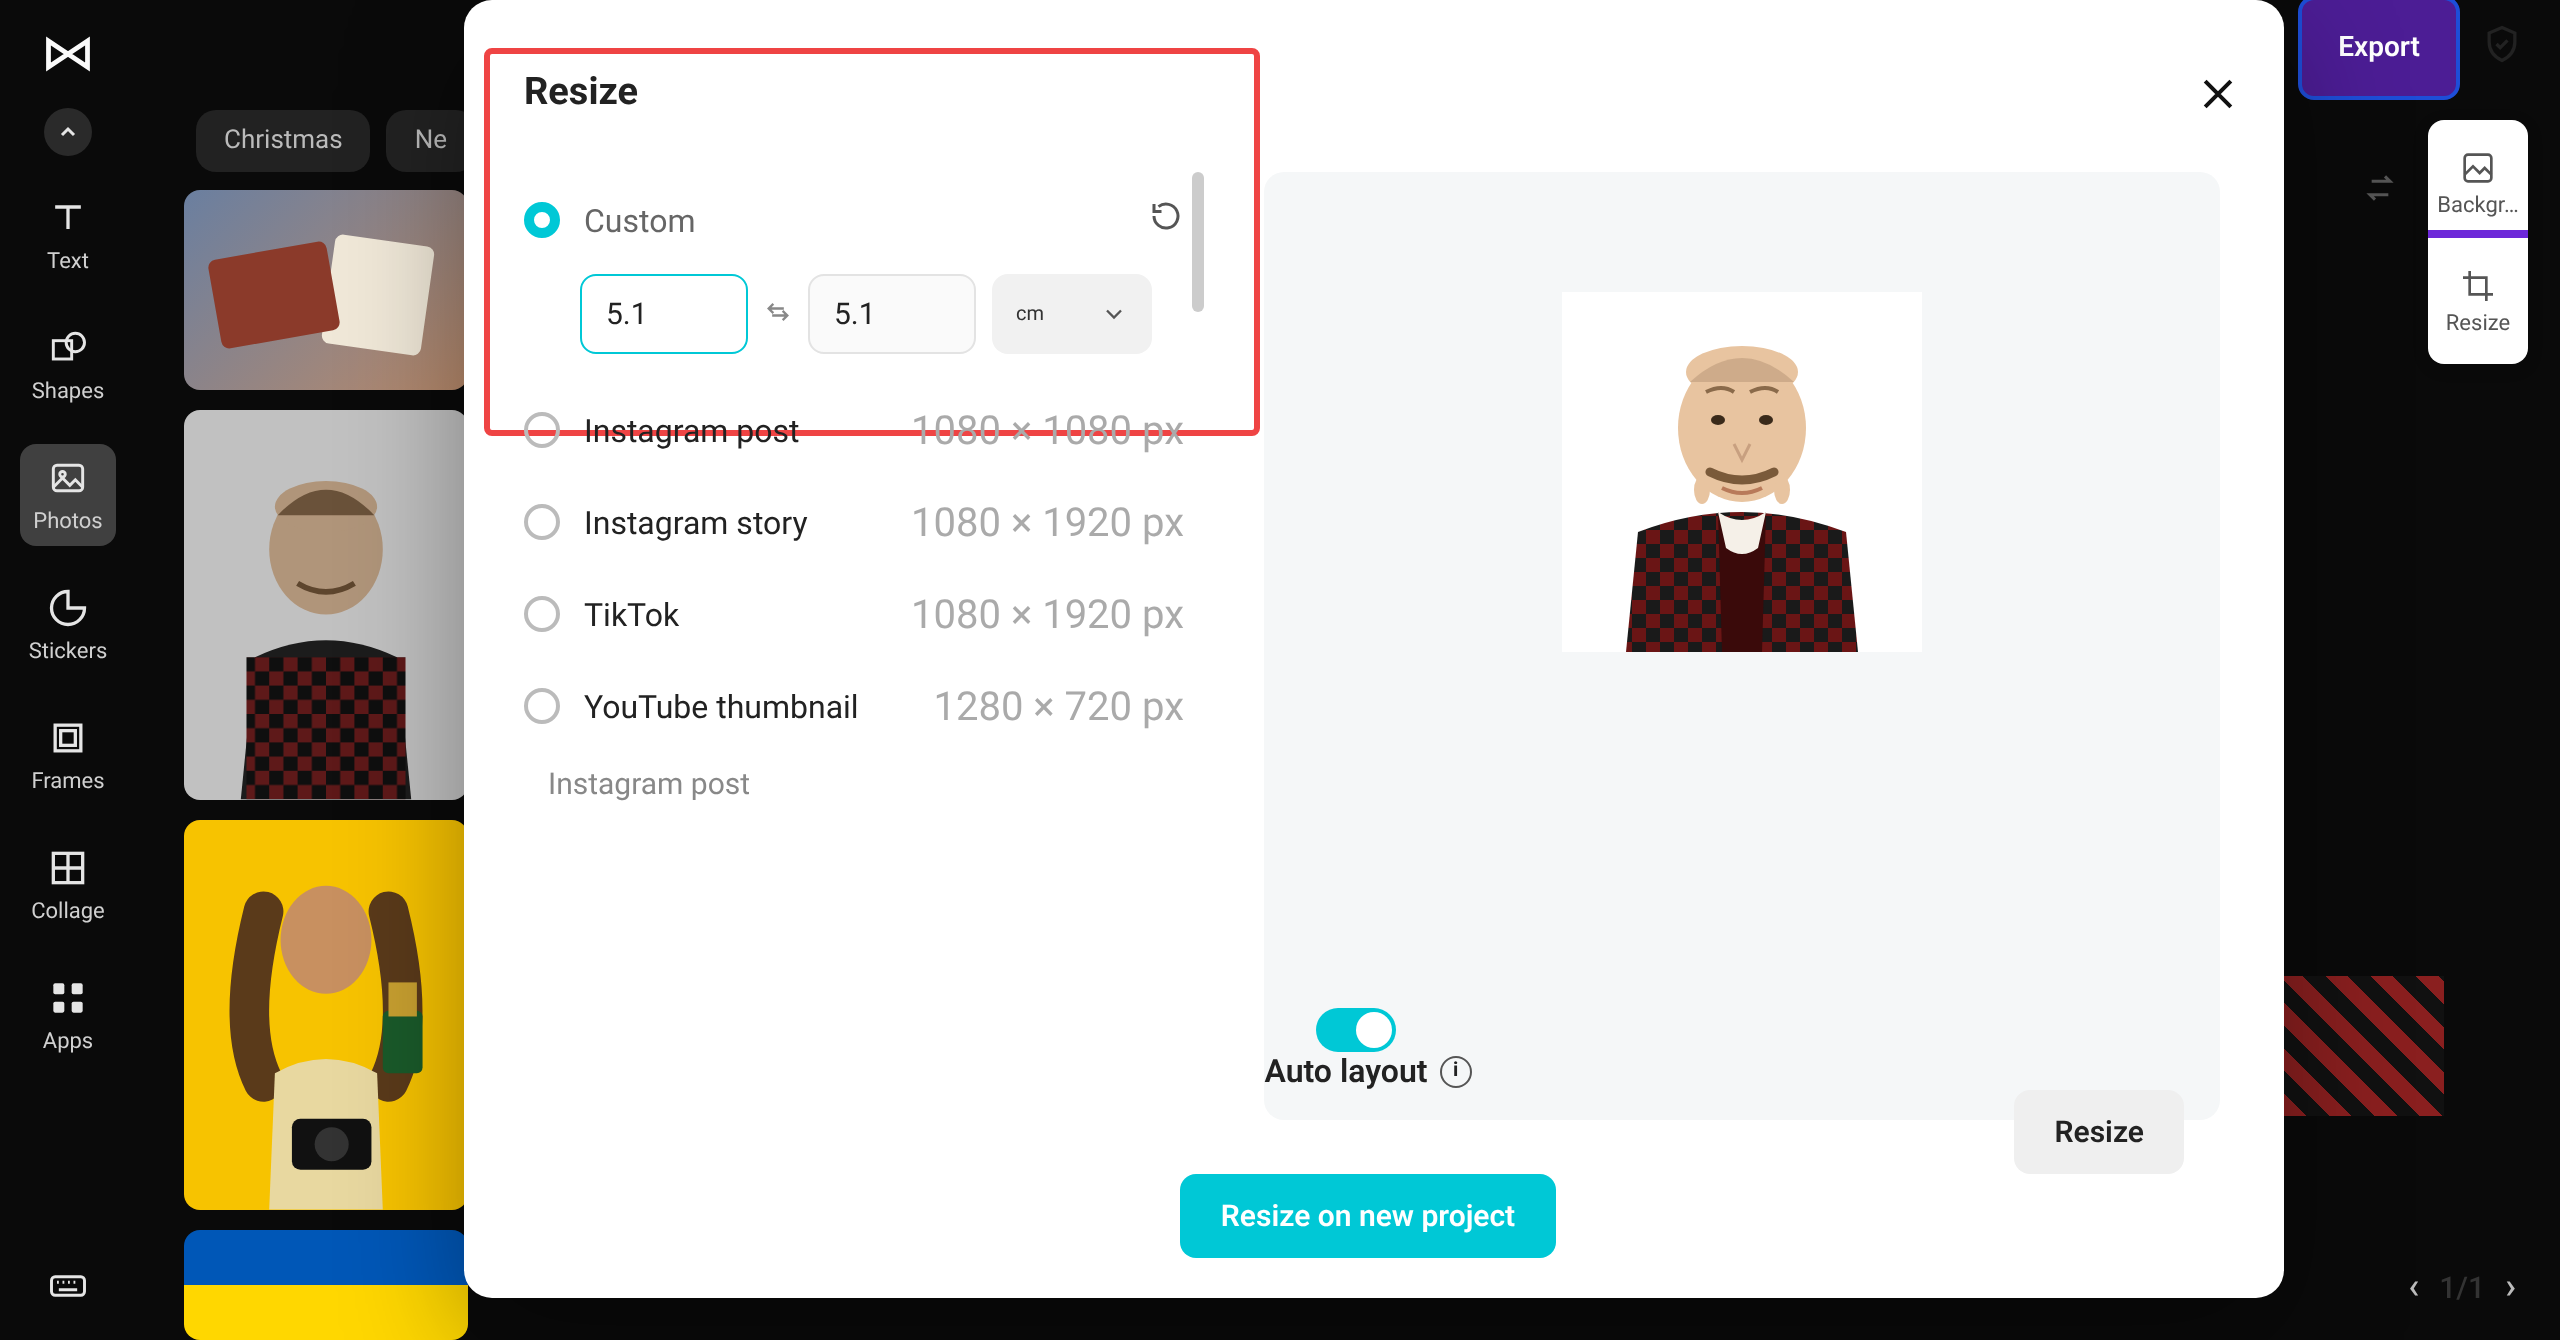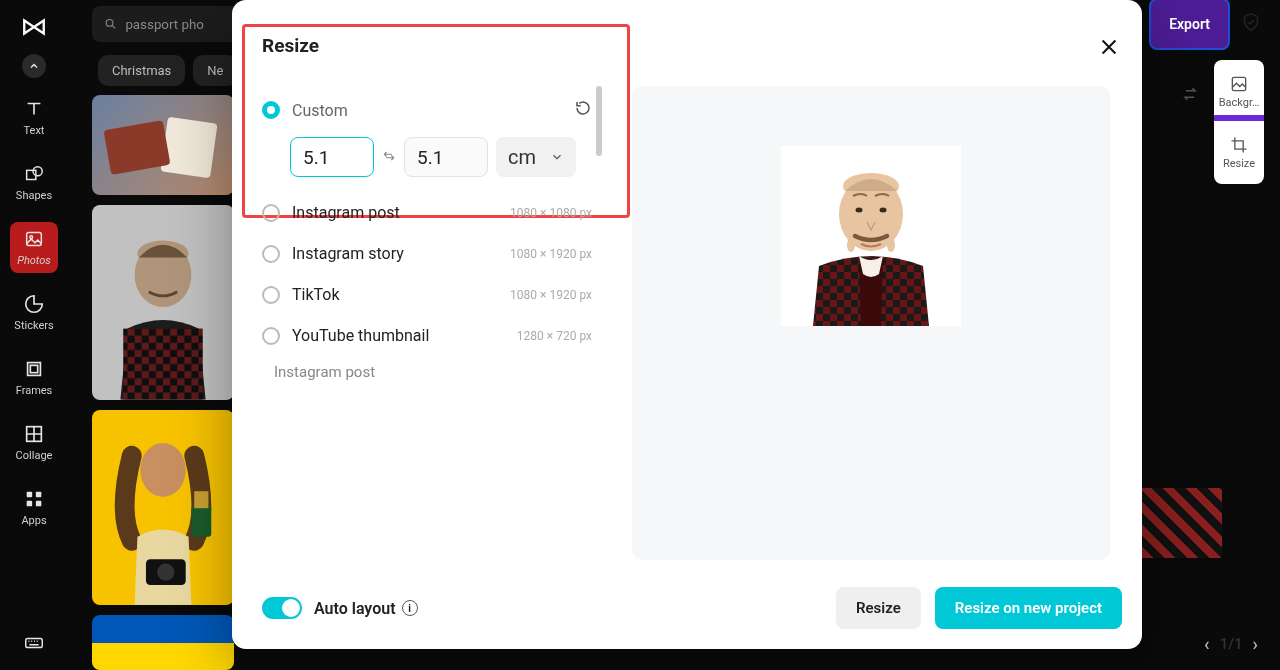--- a/index.html
+++ b/index.html
@@ -5,21 +5,21 @@
   * { box-sizing: border-box; margin: 0; padding: 0; font-family: -apple-system, BlinkMacSystemFont, "Segoe UI", Roboto, sans-serif; }
   body { width: 1280px; height: 670px; background: #0a0a0a; overflow: hidden; position: relative; }
 
   
   .sidebar { position: absolute; left: 0; top: 0; width: 68px; height: 670px; background: #0a0a0a; display: flex; flex-direction: column; align-items: center; padding-top: 14px; gap: 14px; }
   .logo { width: 26px; height: 26px; color: #fafafa; }
   .side-tool { width: 48px; display: flex; flex-direction: column; align-items: center; gap: 4px; padding: 6px 0; border-radius: 8px; cursor: pointer; color: #e5e5e5; }
   .side-tool.circle { width: 24px; height: 24px; border-radius: 50%; background: #2a2a2a; display:flex;align-items:center;justify-content:center; font-size:12px; }
   .side-tool svg, .side-tool .glyph { width: 22px; height: 22px; }
   .side-tool span { font-size: 11px; color: #d0d0d0; }
-  .side-tool.active { background: #b91c1c; font-style: italic; }
+  .side-tool.active { background: #404040; }
 
   
   .topbar { position: absolute; left: 92px; top: 6px; right: 18px; height: 36px; display:flex; align-items:center; gap:10px; }
   .search { background:#1c1c1c; border-radius: 8px; height: 36px; display:flex; align-items:center; padding:0 12px; gap:8px; color:#888; font-size:14px; width: 155px; }
   .export-btn { margin-left:auto; background:#4c1d95; border:2px solid #1d4ed8; color:#fff; padding:16px 18px; border-radius:8px; font-weight:600; font-size:14px;}
 
   
   .chips { position:absolute; left: 98px; top: 55px; display:flex; gap:8px; }
   .chip { background:#222; color:#bbb; padding:8px 14px; border-radius:10px; font-size:13px; }
 
@@ -34,21 +34,21 @@
   .thumb4 { height: 55px; background: linear-gradient(#0057b7 50%, #ffd700 50%); }
 
   
   .mini-person { width:100%; }
 
   
   .canvas-bg { position:absolute; right:58px; bottom:112px; width: 80px; height: 70px; background: repeating-linear-gradient(45deg,#8a1f1f 0 8px,#111 8px 16px); }
 
   .right-tools { position:absolute; right: 16px; top: 60px; width: 50px; background:#fff; border-radius:8px; box-shadow:0 2px 8px rgba(0,0,0,.15); display:flex; flex-direction:column; align-items:center; padding:8px 0; gap:8px;}
   .rt-item { display:flex; flex-direction:column; align-items:center; gap:2px; font-size:11px; color:#555; padding:6px 0; width:100%;}
-  .rt-item:first-child { border-bottom:6px solid #6d28d9; }
+  .rt-item:first-child { border-bottom:4px solid #6d28d9; }
   .rt-item svg { width:20px; height:20px; }
   .canvas-swap { position:absolute; right: 80px; top: 84px; color:#555; }
 
   
   .pager { position:absolute; right: 22px; bottom: 16px; display:flex; align-items:center; gap:10px; color:#333; font-size:15px; font-weight:500;}
   .pager .arrow { color:#bbb; font-size:18px; }
 
   
   .modal { position:absolute; left: 232px; top: 0; width: 910px; height: 649px; background:#fff; border-radius:14px; box-shadow: 0 20px 60px rgba(0,0,0,.35); padding: 34px 30px 20px 30px; }
   .close-x { position:absolute; right: 22px; top: 36px; cursor:pointer; }
@@ -57,41 +57,41 @@
 
   .panel-left { position:absolute; left: 30px; top: 80px; width: 330px; height: 484px; display:flex; flex-direction:column; }
   .sec-title { font-size: 17px; color:#888; font-weight:600; margin-bottom: 14px; }
   .custom-row { display:flex; align-items:center; gap:12px; margin-bottom: 16px; margin-top: 19px; }
   .radio { width:18px; height:18px; border-radius:50%; border:5px solid #00c8d6; }
   .radio.empty { border:2px solid #bbb; }
   .custom-label { font-size:16px; color:#666; }
   .reset-ic { margin-left:auto; color:#666; }
 
   .dims { display:flex; align-items:center; gap:8px; margin-left: 28px; margin-bottom: 20px;}
-  .dim-input { width: 84px; height: 40px; border:1px solid #e3e3e3; background:#fafafa; border-radius:8px; padding:0 12px; font-size:19px; color:#222; }
+  .dim-input { width: 84px; height: 40px; border:1px solid #e3e3e3; background:#fafafa; border-radius:8px; padding:0 12px; font-size:15px; color:#222; }
   .dim-input.active { border:1.5px solid #00c8d6; background:#fff; }
   .swap { color:#888; font-size:12px; width:14px; text-align:center; }
-  .unit-sel { width: 80px; height:40px; background:#f1f1f1; border-radius:8px; display:flex; align-items:center; justify-content:space-between; padding:0 12px; font-size:20px; color:#333; }
+  .unit-sel { width: 80px; height:40px; background:#f1f1f1; border-radius:8px; display:flex; align-items:center; justify-content:space-between; padding:0 12px; font-size:10px; color:#333; }
 
   .preset-list { display:flex; flex-direction:column; gap: 22px; margin-top: 6px; margin-bottom: 18px; }
   .preset { display:flex; align-items:center; gap: 12px; }
   .preset .name { font-size:16px; color:#222; }
-  .preset .dim { margin-left:auto; font-size:12px; color:#aaa; }
+  .preset .dim { margin-left:auto; font-size:20px; color:#aaa; }
 
   .sec-title2 { font-size:16px; color:#888; font-weight:600; margin-top: 4px; margin-bottom: 10px; }
   .sub-item { font-size:15px; color:#888; margin-left: 12px; }
 
   .scrollbar { position:absolute; left: 364px; top: 86px; width:6px; height:70px; background:#ccc; border-radius:3px; }
 
   
   .preview { position:absolute; left: 400px; top: 86px; width: 478px; height: 474px; background:#f5f7f8; border-radius:10px; display:flex; align-items:flex-start; justify-content:center; padding-top: 60px; }
   .photo { width: 180px; height: 180px; background:#fff; }
 
   
-  .footer { position:absolute; left: 30px; right: 20px; bottom: 20px; display:flex; align-items:center; }
+  .footer { position:absolute; left: 30px; right: 36px; bottom: 20px; display:flex; align-items:center;flex-direction:column; }
   .toggle { width: 40px; height: 22px; background:#00c8d6; border-radius: 11px; position:relative; margin-right:12px;}
   .toggle::after { content:""; position:absolute; right:2px; top:2px; width:18px; height:18px; background:#fff; border-radius:50%; }
   .auto-label { font-size:16px; font-weight:600; color:#222; display:flex; align-items:center; gap:6px; }
   .info-ic { width:16px; height:16px; border:1.5px solid #555; border-radius:50%; display:flex;align-items:center;justify-content:center; font-size:10px; font-weight:700;}
   .btn { padding: 12px 20px; border-radius:8px; font-size:15px; font-weight:600; cursor:pointer; }
   .btn-secondary { background:#efefef; color:#222; margin-left:auto; margin-right:14px;}
   .btn-primary { background:#00c8d6; color:#fff; }
 
   input { font-family: inherit; outline:none; }
 </style>
@@ -161,27 +161,20 @@
   </div>
   <div class="side-tool" style="margin-top:auto; margin-bottom:10px;">
     <svg viewBox="0 0 24 24" stroke="#e5e5e5" stroke-width="1.6" fill="none">
         <rect x="3" y="7" width="18" height="10" rx="2"></rect>
         <path d="M6 10h1M9 10h1M12 10h1M15 10h1M18 10h0M7 14h10"></path>
       </svg>
   </div>
 </div>
 
 <div class="topbar">
-  <div class="search">
-    <svg width="16" height="16" viewBox="0 0 24 24" fill="none" stroke="#888" stroke-width="2">
-        <circle cx="10" cy="10" r="6"></circle>
-        <path d="M20 20l-5-5"></path>
-      </svg>
-    <input style="background: transparent; border: none; color: rgb(136, 136, 136); width: 100%;" value="passport pho">
-  </div>
   <div class="export-btn">Export</div>
   <div>
     <svg width="22" height="22" viewBox="0 0 24 24" fill="none" stroke="#222" stroke-width="1.8">
         <path d="M12 3l7 3v5c0 5-3 8-7 10-4-2-7-5-7-10V6l7-3z"></path>
         <path d="M9 12l2 2 4-4"></path>
       </svg>
   </div>
 </div>
 
 <div class="chips">

